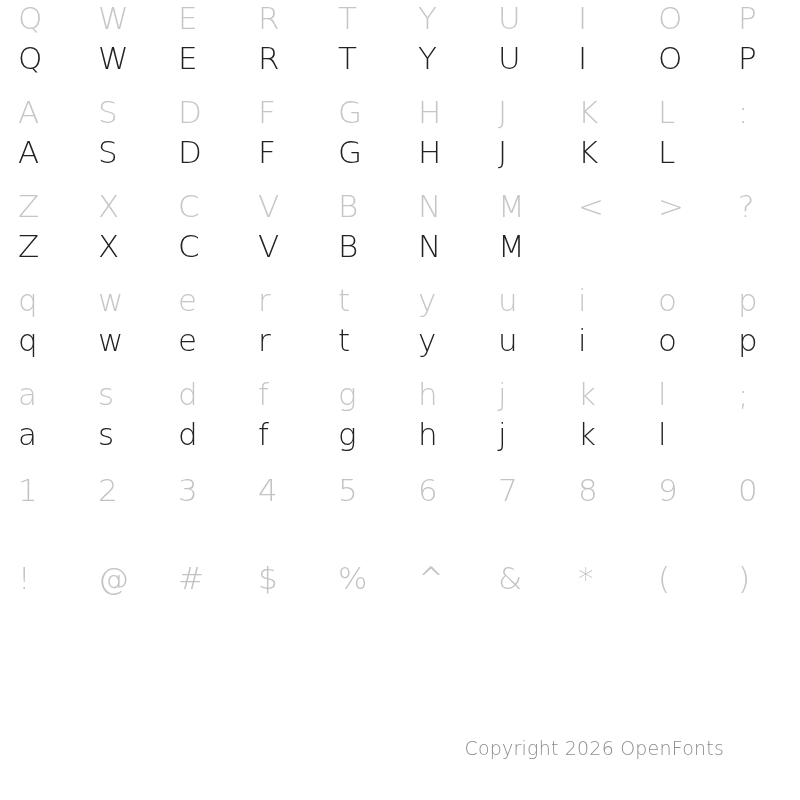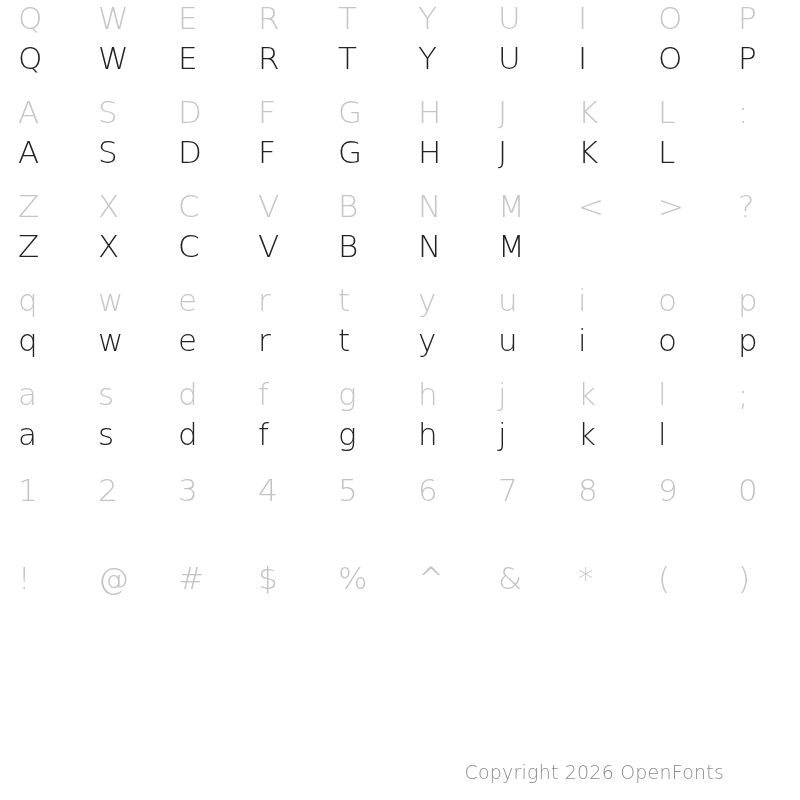--- a/index.html
+++ b/index.html
@@ -69,21 +69,21 @@
   .row-symbols .cell {
     color: #c3c3c3;
     font-size: 31px;
     line-height: 40px;
     height: 40px;
   }
   .spacer-med { height: 34px; }
   .copyright {
     position: absolute;
     right: 76px;
-    bottom: 17px;
+    bottom: 41px;
     color: #8c8c8c;
     font-size: 19px;
     font-weight: 300;
     letter-spacing: 0.2px;
     white-space: nowrap;
     font-family: "DejaVu Sans", sans-serif;
   }
 </style>
 </head>
 <body>

